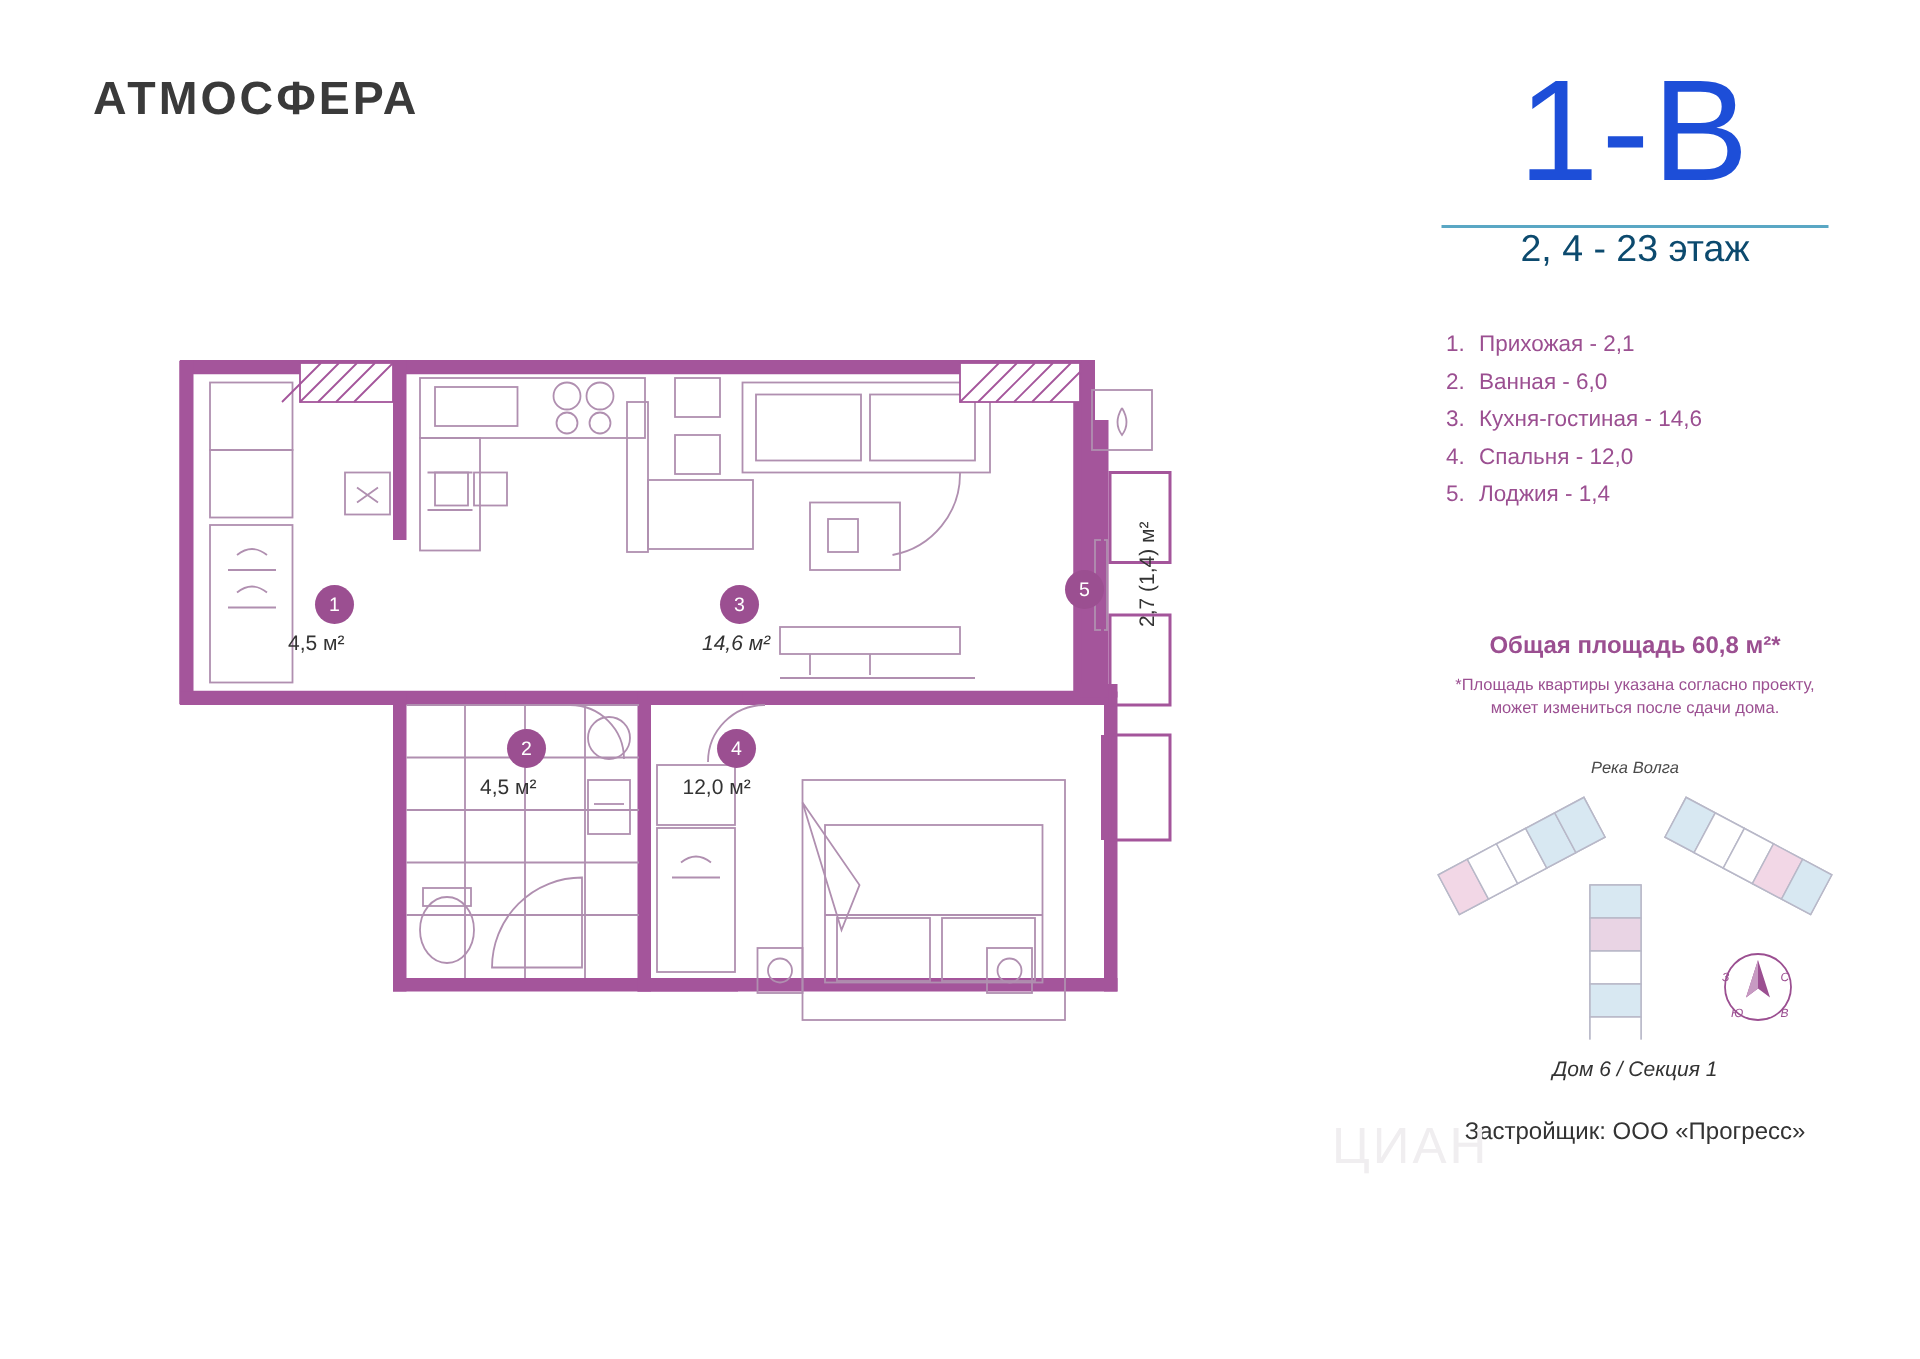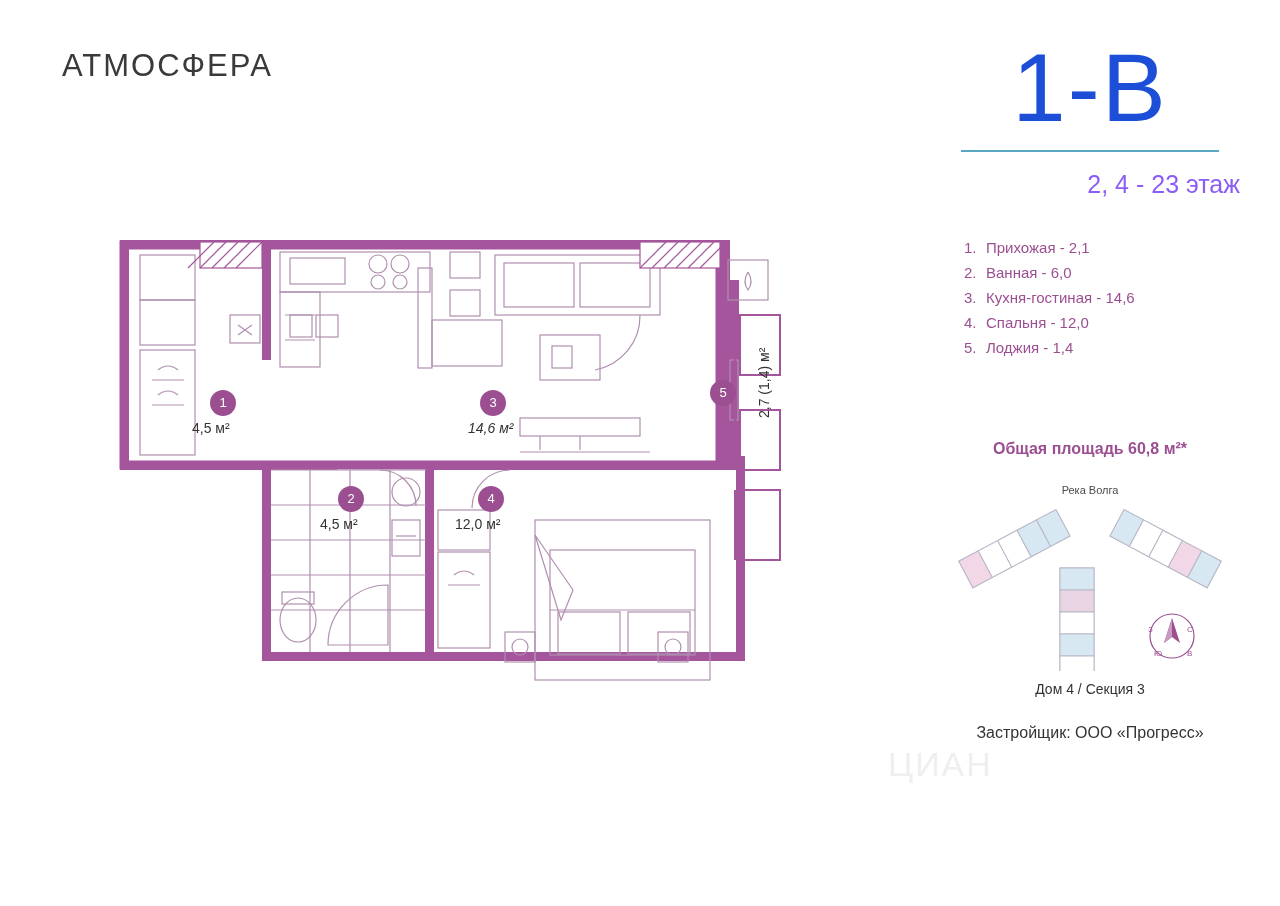--- a/index.html
+++ b/index.html
@@ -18,21 +18,21 @@
 
   
   .brand {
     position: absolute;
     left: 62px;
     top: 48px;
     font-size: 31px;
     letter-spacing: 2px;
     color: #3a3a3a;
     font-family: "Liberation Sans", sans-serif;
-    font-weight: 400;
+    font-weight: 700;
   }
 
   
   .right-col {
     position: absolute;
     left: 940px;
     top: 40px;
     width: 300px;
   }
   .plan-code {
@@ -43,24 +43,24 @@
     font-weight: 400;
     letter-spacing: 2px;
   }
   .code-rule {
     margin: 14px auto 0 auto;
     width: 258px;
     height: 2px;
     background: #5aa7c4;
   }
   .floors {
-    margin-top: 18px;
-    text-align: right;
+    margin-top: 0;
+    text-align: center;
     font-size: 25px;
-    color: #8b5cf6;
+    color: #0c4a6e;
   }
 
   .rooms {
     margin-top: 36px;
     padding-left: 24px;
     list-style: none;
   }
   .rooms li {
     color: #9b4f91;
     font-size: 15px;
@@ -84,20 +84,21 @@
     text-align: center;
     color: #9b4f91;
     font-size: 11px;
     line-height: 15px;
   }
 
   .mini-map {
     position: relative;
     margin-top: 26px;
     height: 200px;
+    font-style: italic;
   }
   .river-label {
     text-align: center;
     font-size: 11px;
     color: #4a4a4a;
   }
   .house-label {
     margin-top: 6px;
     text-align: center;
     font-size: 14px;
@@ -324,20 +325,24 @@
       <span class="num">4.</span>
       <span>Спальня - 12,0</span>
     </li>
     <li>
       <span class="num">5.</span>
       <span>Лоджия - 1,4</span>
     </li>
   </ul>
 
   <div class="total">Общая площадь 60,8 м²*</div>
+  <div class="disclaimer">
+    <div>*Площадь квартиры указана согласно проекту,</div>
+    <div>может измениться после сдачи дома.</div>
+  </div>
 
   <div class="mini-map">
     <div class="river-label">Река Волга</div>
     <svg width="300" height="175" viewBox="0 0 300 175" xmlns="http://www.w3.org/2000/svg">
       <g stroke="#b8b8c8" stroke-width="1">
 
         <g transform="rotate(-28 70 55)">
           <rect x="20" y="40" width="110" height="30" fill="#ffffff"></rect>
           <rect x="20" y="40" width="22" height="30" fill="#f2d7e6"></rect>
           <rect x="42" y="40" width="22" height="30" fill="#ffffff"></rect>
@@ -366,19 +371,19 @@
       <g>
         <circle cx="232" cy="140" r="22" fill="none" stroke="#9b4f91" stroke-width="1.2"></circle>
         <polygon points="232,122 240,147 232,141 224,147" fill="#9b4f91"></polygon>
         <polygon points="232,122 232,141 224,147" fill="#c79ac2"></polygon>
         <text x="247" y="136" font-size="8" fill="#9b4f91" font-family="Liberation Sans, sans-serif">C</text>
         <text x="247" y="160" font-size="8" fill="#9b4f91" font-family="Liberation Sans, sans-serif">В</text>
         <text x="214" y="160" font-size="8" fill="#9b4f91" font-family="Liberation Sans, sans-serif">Ю</text>
         <text x="208" y="136" font-size="8" fill="#9b4f91" font-family="Liberation Sans, sans-serif">З</text>
       </g>
     </svg>
-    <div class="house-label">Дом 4 / Секция 3</div>
+    <div class="house-label">Дом 6 / Секция 1</div>
   </div>
 
   <div class="developer">Застройщик: ООО «Прогресс»</div>
 </div>
 
 <div class="watermark">ЦИАН</div>
 
 </body></html>

